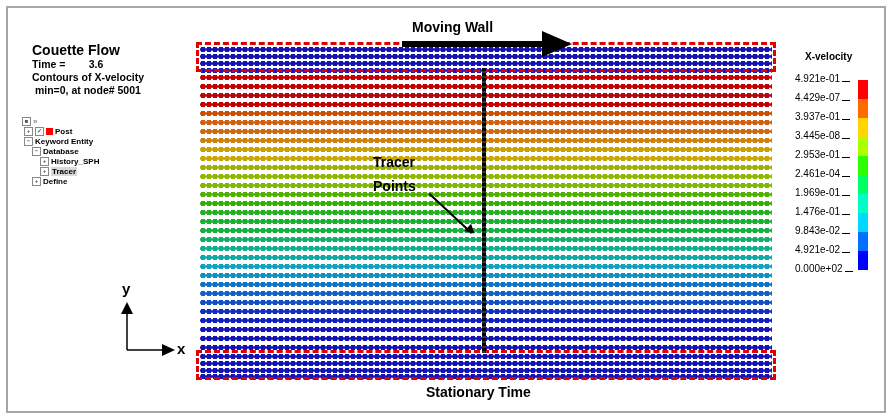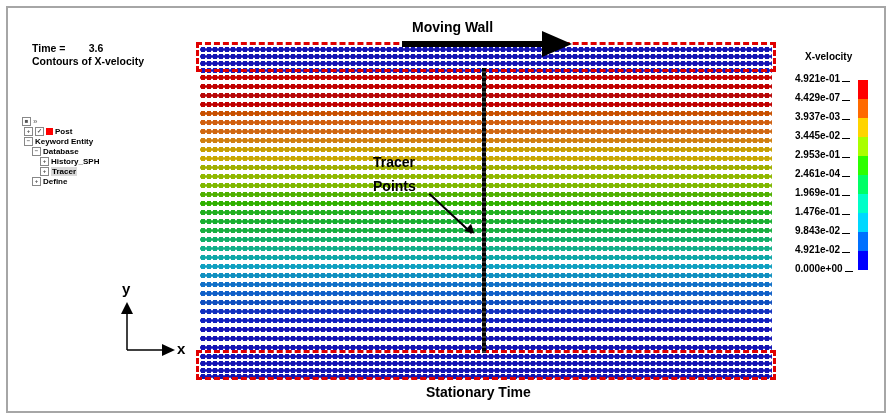--- a/index.html
+++ b/index.html
@@ -21,32 +21,34 @@
   .tracer-line { position:absolute; left:482px; top:68px; width:4px; height:285px; background:repeating-linear-gradient(#000 0 3px, #333 3px 5px); }
   .moving-arrow-shaft { position:absolute; left:402px; top:41px; width:142px; height:6px; background:#000; }
   .moving-arrow-head { position:absolute; left:542px; top:31px; width:0; height:0; border-top:13px solid transparent; border-bottom:13px solid transparent; border-left:30px solid #000; }
   .lbl-big { position:absolute; font-size:14px; font-weight:bold; color:#000; white-space:nowrap; }
   .tracer-label { position:absolute; left:373px; top:150px; font-size:14px; font-weight:bold; line-height:24px; color:#000; }
   .tracer-pointer { position:absolute; left:430px; top:193px; width:58px; height:2px; background:#000; transform-origin:0 0; transform:rotate(43deg); }
   .tracer-pointer-head { position:absolute; left:466px; top:226px; width:0; height:0; border-left:5px solid transparent; border-right:5px solid transparent; border-top:9px solid #000; transform:rotate(-47deg); }
   .legend-title { position:absolute; left:805px; top:51px; font-size:10px; font-weight:bold; color:#000; }
   .legend-bar { position:absolute; left:858px; top:80px; width:10px; }
   .legend-bar div { height:19px; }
-  .legend-tick { position:absolute; left:795px; font-size:10px; font-weight:bold; color:#000; white-space:nowrap; }
+  .legend-tick { position:absolute; left:795px; font-size:10px; font-weight:normal; color:#000; white-space:nowrap; }
   .legend-tick::after { content:""; display:inline-block; width:8px; border-bottom:1px solid #000; margin-left:2px; }
   .axis { position:absolute; left:120px; top:280px; width:70px; height:80px; }
 </style>
 </head>
 <body>
 
 <div class="frame"></div>
 
 <div class="info">
+  <div class="title">Couette Flow</div>
   <div class="line">Time =        3.6</div>
   <div class="line">Contours of X-velocity</div>
+  <div class="line"> min=0, at node# 5001</div>
 </div>
 
 <div class="tree">
   <div class="row">
     <span class="glyph">■</span><span style="color:#888">»</span>
   </div>
   <div class="row" style="padding-left:2px">
     <span class="glyph">+</span><span class="glyph">✓</span><span class="red"></span><span>Post</span>
   </div>
   <div class="row" style="padding-left:2px">
@@ -147,21 +149,21 @@
   <div style="background:#aaff00"></div>
   <div style="background:#2cff00"></div>
   <div style="background:#00ff66"></div>
   <div style="background:#00ffc8"></div>
   <div style="background:#00d8ff"></div>
   <div style="background:#0070ff"></div>
   <div style="background:#0000ff"></div>
 </div>
 <div class="legend-tick" style="top:73px">4.921e-01</div>
 <div class="legend-tick" style="top:92px">4.429e-07</div>
-<div class="legend-tick" style="top:111px">3.937e-03</div>
-<div class="legend-tick" style="top:130px">3.445e-02</div>
+<div class="legend-tick" style="top:111px">3.937e-01</div>
+<div class="legend-tick" style="top:130px">3.445e-08</div>
 <div class="legend-tick" style="top:149px">2.953e-01</div>
 <div class="legend-tick" style="top:168px">2.461e-04</div>
 <div class="legend-tick" style="top:187px">1.969e-01</div>
 <div class="legend-tick" style="top:206px">1.476e-01</div>
 <div class="legend-tick" style="top:225px">9.843e-02</div>
 <div class="legend-tick" style="top:244px">4.921e-02</div>
-<div class="legend-tick" style="top:263px">0.000e+00</div>
+<div class="legend-tick" style="top:263px">0.000e+02</div>
 
 </body></html>

